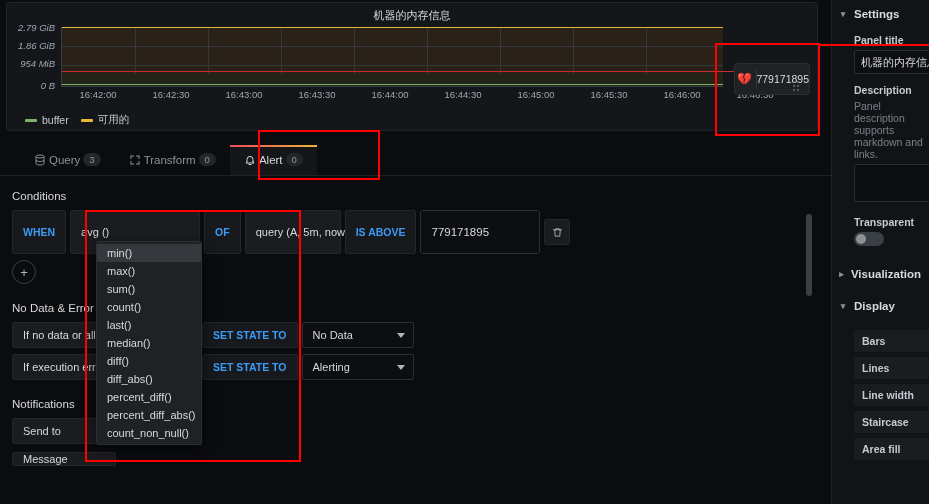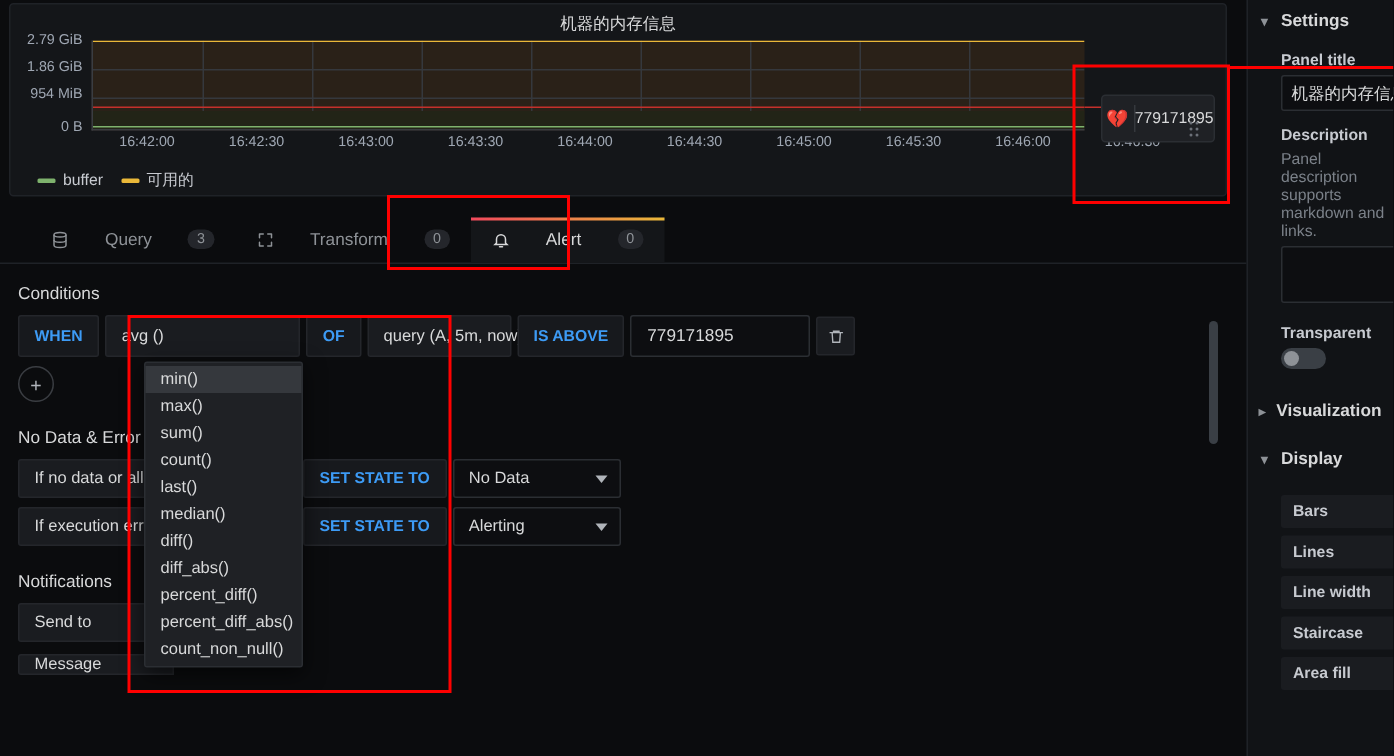--- a/index.html
+++ b/index.html
@@ -25,21 +25,21 @@
   }
   .panel-title {
     position: absolute; left: 0; right: 0; top: 5px;
     text-align: center; font-size: 11px; color: #d8d9da; font-weight: 400;
   }
   .graph-wrap { position: absolute; left: 0; top: 20px; width: 812px; height: 86px; }
 
   .yaxis { position: absolute; left: 0; top: 0; width: 52px; height: 68px; }
   .ytick {
     position: absolute; right: 4px; font-size: 9.5px; color: #9fa7b3;
-    white-space: nowrap; transform: translateY(-50%);
+    white-space: nowrap; transform: translateY(-50%); font-style: italic;
   }
 
   .plot {
     position: absolute; left: 54px; top: 4px; width: 662px; height: 60px;
     background: #2a2118;
     border-left: 1px solid #3a3d42;
     border-bottom: 1px solid #3a3d42;
     overflow: hidden;
   }
   .plot .vgrid { position: absolute; top: 0; bottom: 0; width: 1px; background: #35383d; }
@@ -75,41 +75,41 @@
     gap: 1px;
   }
   .drag-dots i { background: #6b7078; width: 2px; height: 2px; border-radius: 50%; display:block; }
 
   
   .tabbar {
     position: absolute; left: 0; top: 140px; width: 831px; height: 36px;
     border-bottom: 1px solid #1f2227; display: flex; align-items: flex-end; padding-left: 20px;
   }
   .tab {
-    position: relative; display: flex; align-items: center; gap: 24px;
+    position: relative; display: flex; align-items: center; gap: 3px;
     padding: 8px 14px 9px 14px; font-size: 11.5px; color: #8e9297; cursor: pointer; justify-content: space-between;
   }
   .tab.active { color: #d8d9da; background: #141619; }
   .tab.active::before {
     content: ""; position: absolute; left: 0; right: 0; top: 0; height: 2px;
     background: linear-gradient(90deg, #f2495c 0%, #eab839 100%);
   }
   .tab .badge {
     background: #24262b; color: #8e9297; border-radius: 9px;
     font-size: 9.5px; padding: 1px 6px; min-width: 16px; text-align: center;
   }
   .tab svg { display: block; }
 
   
   .editor { position: absolute; left: 0; top: 176px; width: 831px; height: 328px; background: #0b0c0e; }
   .section-title { font-size: 11.5px; color: #d8d9da; margin: 14px 0 8px 12px; }
 
   .row { display: flex; align-items: center; gap: 4px; margin-left: 12px; margin-bottom: 6px; }
   .seg {
-    height: 28px; display: flex; align-items: center; padding: 0 10px;
+    height: 44px; display: flex; align-items: center; padding: 0 10px;
     background: #1a1c20; border: 1px solid #24262b; border-radius: 2px;
     font-size: 11px; color: #d8d9da; white-space: nowrap;
   }
   .seg.kw { color: #3d9bf5; font-weight: 600; font-size: 10.5px; background: #17191d; }
   .seg.wide-fn { width: 130px; }
   .seg.query { width: 96px; }
   .seg.val {
     width: 120px; background: #0d0e11; border-color: #2b2e33; font-size: 11.5px;
   }
   .icon-btn {

